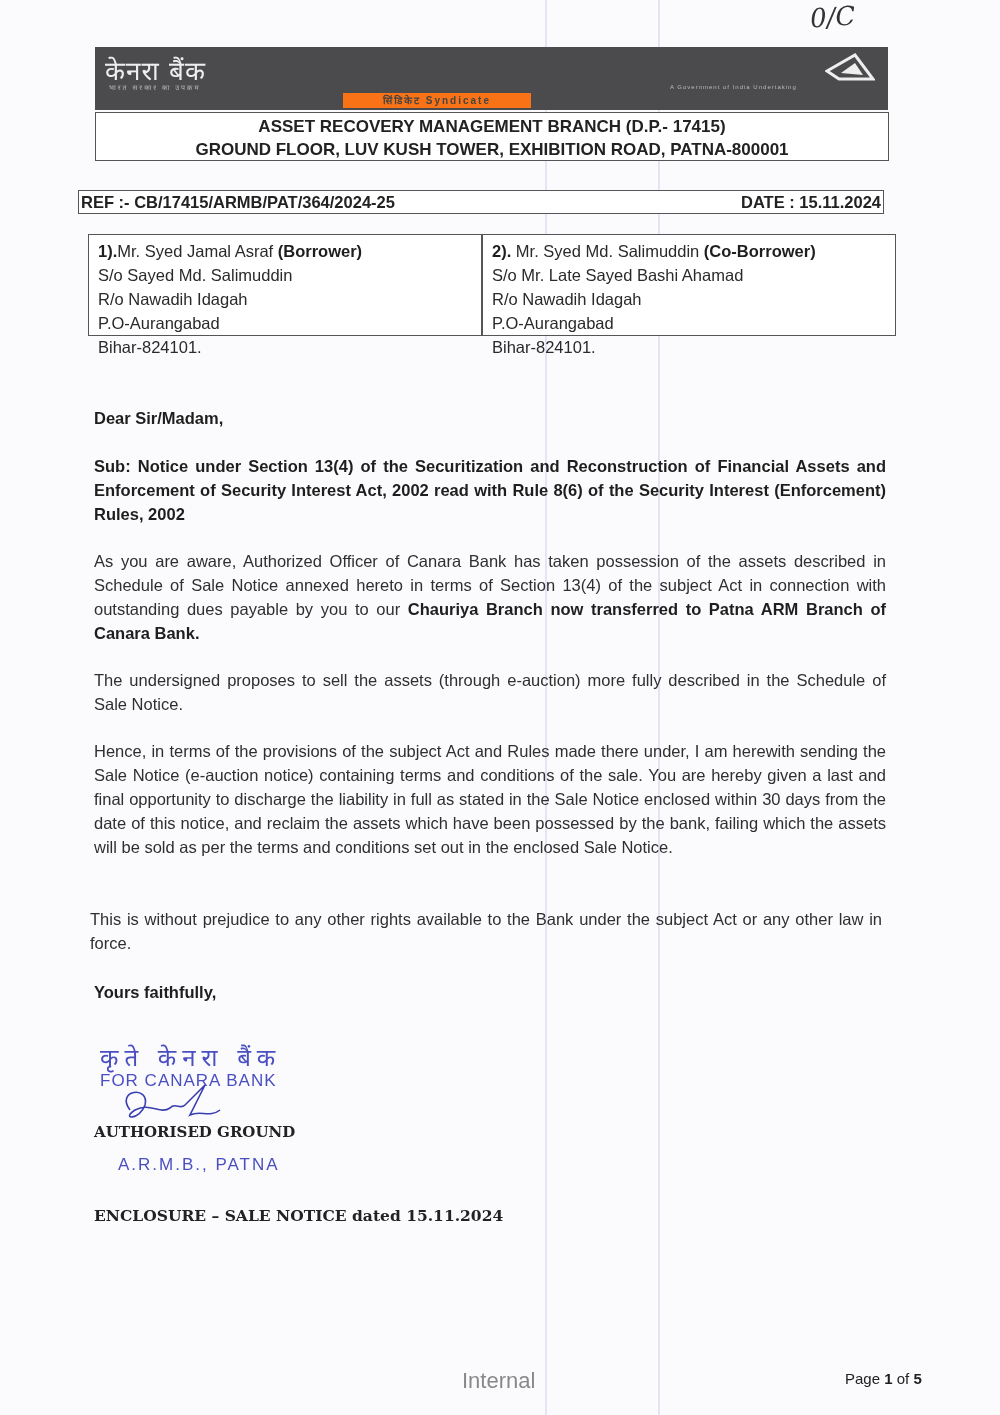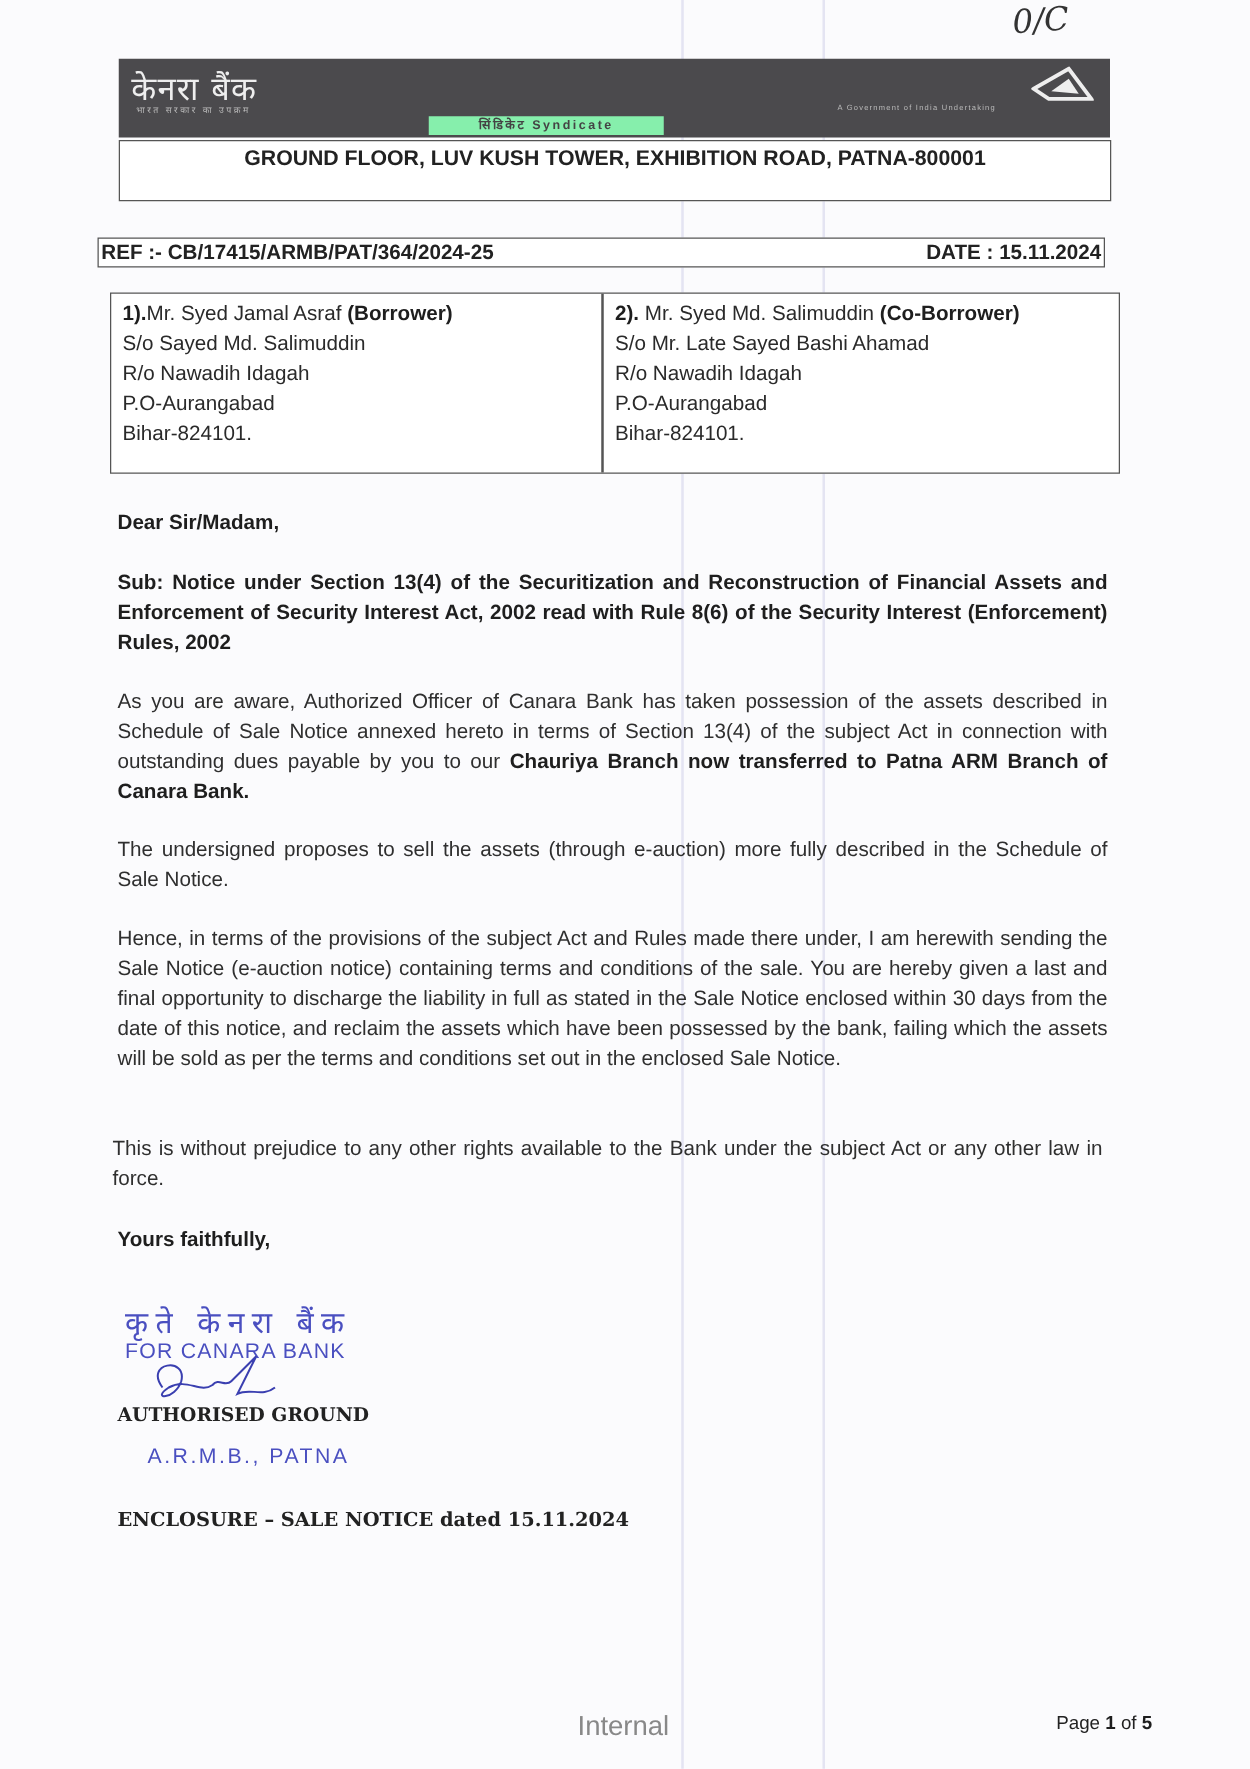--- a/index.html
+++ b/index.html
@@ -10,26 +10,26 @@
     color:#2a2a2a;
   }
   .vline { position:absolute; top:0; width:2px; height:1415px; background:#e4e4f2; }
   .handnote { position:absolute; left:810px; top:2px; font-family:"DejaVu Serif", serif; font-style:italic; font-size:26px; color:#333; transform:rotate(-4deg); }
   .banner { position:absolute; left:95px; top:47px; width:793px; height:63px; background:#4b4a4d; }
   .banner .hindi { position:absolute; left:10px; top:5px; font-family:"DejaVu Sans", sans-serif; font-size:26px; color:#eee; letter-spacing:1px; }
   .banner .hindi-sub { position:absolute; left:14px; top:36px; font-size:7px; color:#bbb; letter-spacing:2px; }
   .banner .eng { position:absolute; left:320px; top:2px; font-family:"DejaVu Serif", serif; font-size:32px; color:#f2f2f2; letter-spacing:3px; }
   .banner .eng-sub { position:absolute; left:575px; top:37px; font-size:6px; color:#bbb; letter-spacing:1px; }
   .banner .logo { position:absolute; left:730px; top:6px; width:50px; height:28px; }
-  .banner .synd { position:absolute; left:248px; top:46px; width:188px; height:15px; background:#86efac; font-size:10px; font-weight:bold; color:#444; line-height:15px; text-align:center; letter-spacing:2px; }
+  .banner .synd { position:absolute; left:248px; top:46px; width:188px; height:15px; background:#f97316; font-size:10px; font-weight:bold; color:#444; line-height:15px; text-align:center; letter-spacing:2px; }
   .branchbox { position:absolute; left:95px; top:112px; width:794px; height:49px; border:1.5px solid #555; box-sizing:border-box; background:#fff; text-align:center; font-family:"Liberation Sans Narrow","Liberation Sans", sans-serif; font-weight:bold; font-size:17px; color:#222; line-height:23px; padding-top:2px; }
   .refbar { position:absolute; left:78px; top:190px; width:806px; height:24px; border:1.5px solid #555; box-sizing:border-box; background:#fff; font-weight:bold; font-size:16.5px; color:#222; line-height:22px; }
   .refbar .ref { position:absolute; left:2px; top:0; }
   .refbar .date { position:absolute; right:2px; top:0; }
-  .addr { position:absolute; left:88px; top:234px; width:808px; height:145px; border:1.5px solid #555; box-sizing:border-box; background:#fff; }
+  .addr { position:absolute; left:88px; top:234px; width:808px; height:102px; border:1.5px solid #555; box-sizing:border-box; background:#fff; }
   .addr .col { position:absolute; top:4px; font-size:16.5px; line-height:24px; color:#2a2a2a; }
   .addr .col1 { left:9px; }
   .addr .col2 { left:403px; }
   .addr .divider { position:absolute; left:392px; top:0; width:1.5px; height:100%; background:#555; }
   b { font-weight:bold; color:#1e1e1e; }
   .para { position:absolute; left:94px; width:792px; font-size:16.5px; line-height:24px; text-align:justify; color:#2f2f2f; }
   .bold { font-weight:bold; color:#1e1e1e; }
   .stamp { position:absolute; left:100px; top:1040px; color:#4a4fc0; }
   .stamp .hi { font-family:"DejaVu Sans", sans-serif; font-size:24px; letter-spacing:6px; }
   .stamp .en { font-size:17px; letter-spacing:1px; margin-top:-2px; }
@@ -53,20 +53,21 @@
   <div class="hindi-sub">भारत सरकार का उपक्रम</div>
   <div class="eng-sub">A Government of India Undertaking</div>
   <svg class="logo" viewBox="0 0 50 28">
     <polygon points="2,18 30,2 48,26 14,26" fill="none" stroke="#eee" stroke-width="3"></polygon>
     <polygon points="16,20 30,10 38,22" fill="#eee"></polygon>
   </svg>
   <div class="synd">सिंडिकेट Syndicate</div>
 </div>
 
 <div class="branchbox">
+  <div>ASSET RECOVERY MANAGEMENT BRANCH (D.P.- 17415)</div>
   <div>GROUND FLOOR, LUV KUSH TOWER, EXHIBITION ROAD, PATNA-800001</div>
 </div>
 
 <div class="refbar">
   <span class="ref">REF :- CB/17415/ARMB/PAT/364/2024-25</span>
   <span class="date">DATE : 15.11.2024</span>
 </div>
 
 <div class="addr">
   <div class="divider"></div>

